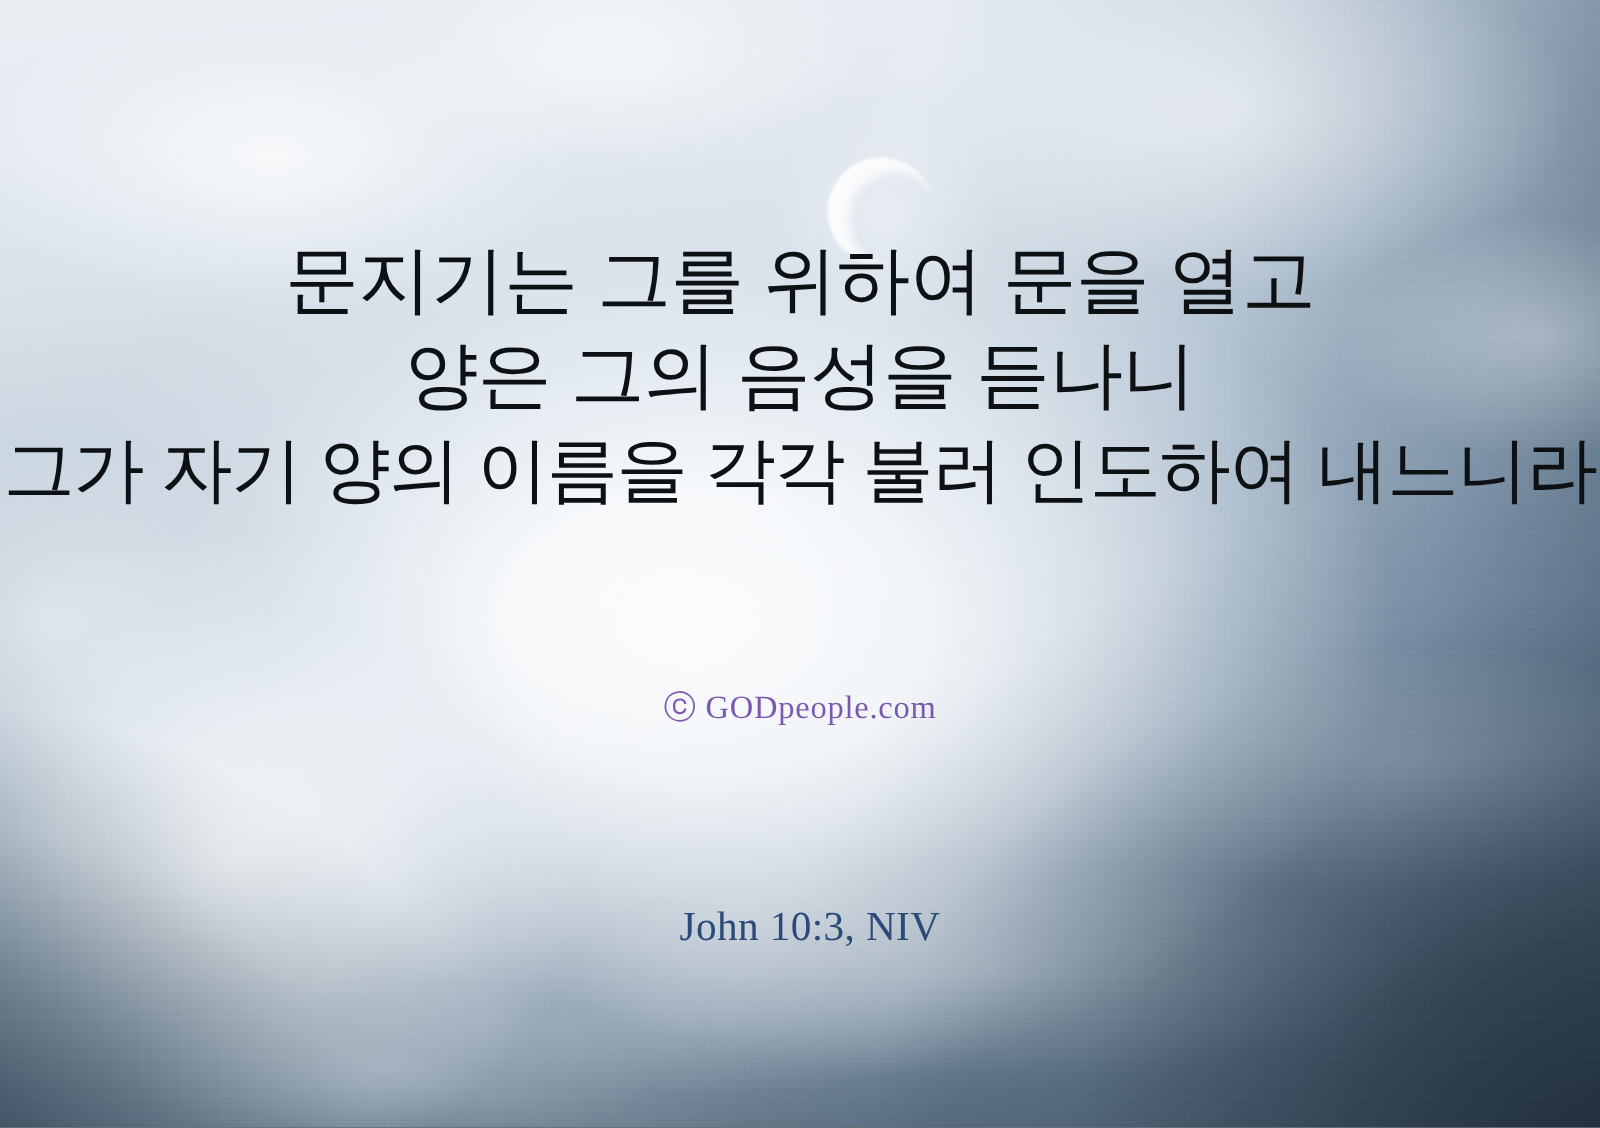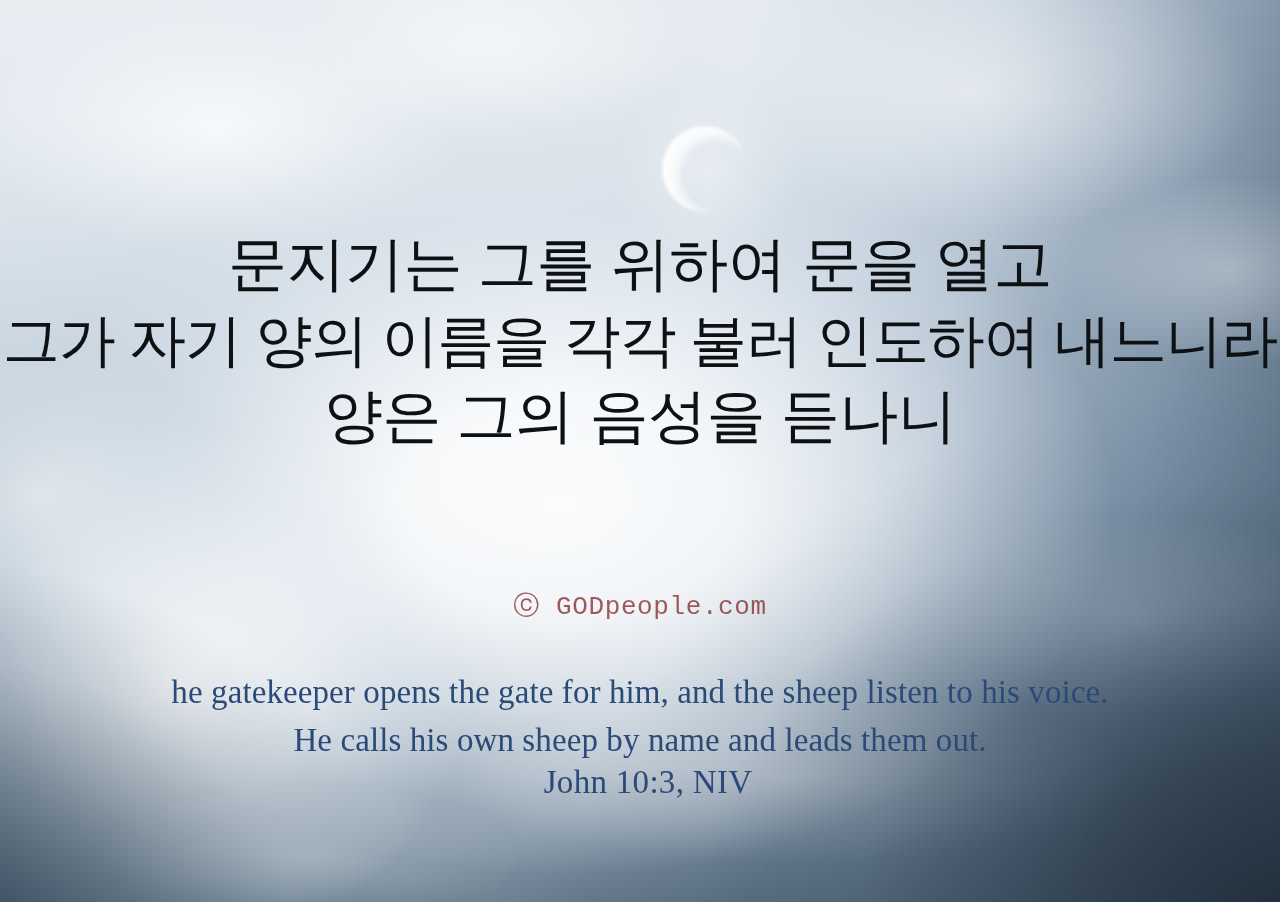--- a/index.html
+++ b/index.html
@@ -167,21 +167,20 @@
         rgba(0,0,0,0.014) 1px 2px);
     mix-blend-mode: overlay;
     opacity: 0.85;
   }
 
   
   .content {
     position: absolute;
     inset: 0;
     text-align: center;
-    margin-top: 40px;
   }
 
   .verse-ko {
     position: absolute;
     top: 186px;
     left: 0;
     right: 0;
     color: #0e1113;
     font-family: "Liberation Sans", "DejaVu Sans", sans-serif;
     font-weight: 400;
@@ -205,23 +204,23 @@
     font-family: "Liberation Sans", "DejaVu Sans", sans-serif;
     font-size: 31px;
     letter-spacing: 0px;
   }
 
   .watermark {
     position: absolute;
     top: 548px;
     left: 0;
     right: 0;
-    color: #7f1d1d;
+    color: #4c1d95;
     opacity: 0.72;
-    font-family: Liberation Mono, monospace;
+    font-family: Liberation Serif, serif;
     font-size: 26px;
     letter-spacing: 0.6px;
   }
 
   .verse-en {
     position: absolute;
     top: 628px;
     left: 0;
     right: 0;
     color: #2b4a78;
@@ -258,28 +257,24 @@
   <div class="sky-layer sky-bl"></div>
   <div class="sky-layer sky-br"></div>
   <div class="moon-halo"></div>
   <div class="moon"></div>
   <div class="sky-layer grain"></div>
 
   <div class="content">
 
     <div class="verse-ko">
       <span class="ko-line ko-line-1">문지기는 그를 위하여 문을 열고</span>
+      <span class="ko-line ko-line-2">양은 그의 음성을 듣나니</span>
       <span class="ko-line ko-line-3">그가 자기 양의 이름을 각각 불러 인도하여 내느니라</span>
-      <span class="ko-line ko-line-2">양은 그의 음성을 듣나니</span>
     </div>
 
 
     <div class="watermark">ⓒ GODpeople.com</div>
 
-    <div class="verse-en">
-      <span class="en-line en-line-1">he gatekeeper opens the gate for him, and the sheep listen to his voice.</span>
-      <span class="en-line en-line-2">He calls his own sheep by name and leads them out.</span>
-    </div>
 
     <div class="ref-en">John 10:3, NIV</div>
 
   </div>
 </div>
 
 </body></html>

